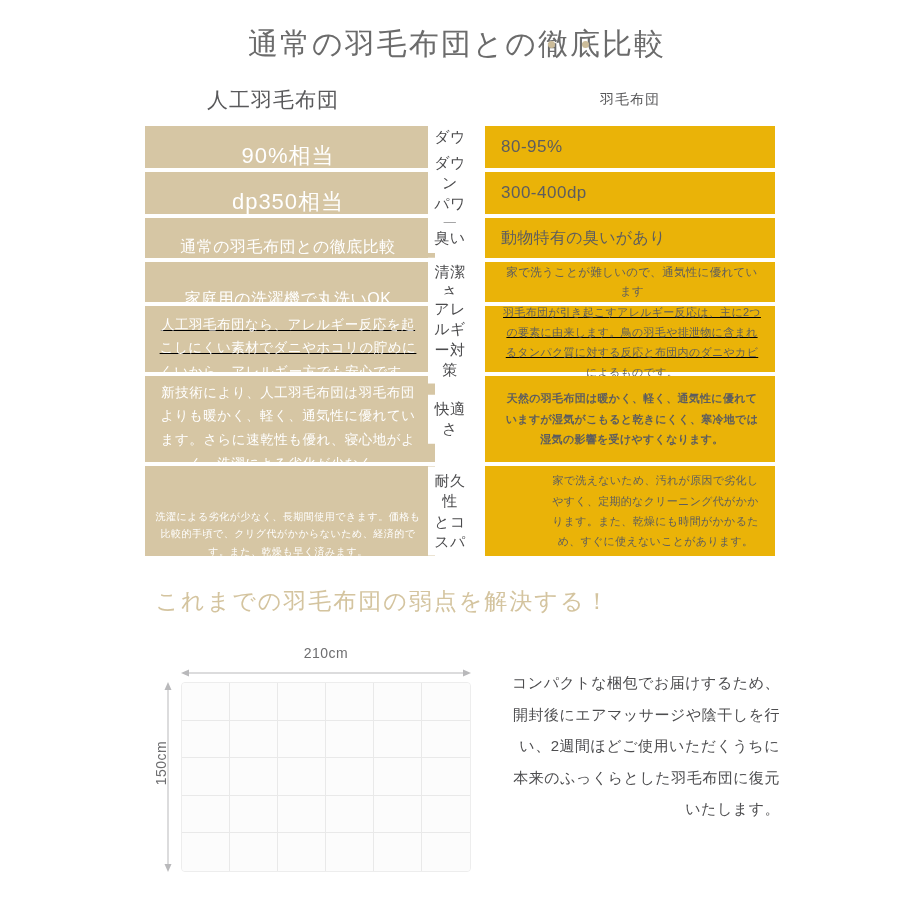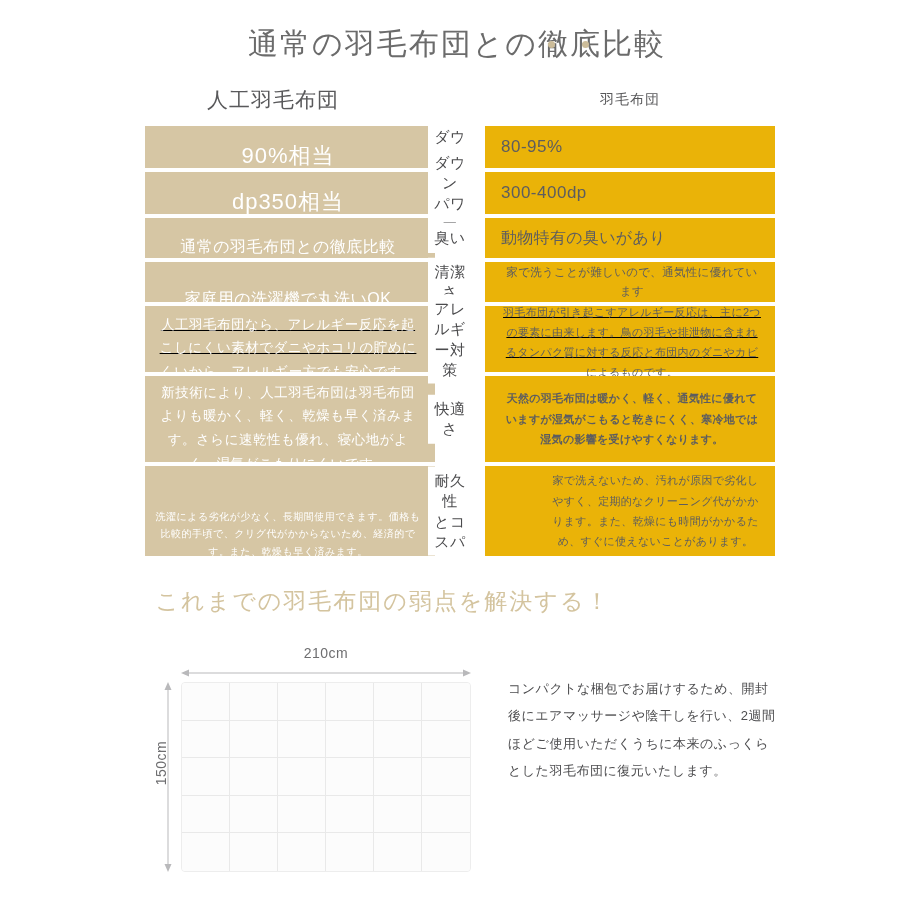--- a/index.html
+++ b/index.html
@@ -251,26 +251,27 @@
     border-bottom: 1px solid #e9e9e9;
     background: #fcfcfc;
   }
   .duvet-cell.last-col { border-right: none; }
   .duvet-cell.last-row { border-bottom: none; }
 
   
   .bottom-text {
     position: absolute;
     left: 508px;
-    top: 30px;
+    top: 22px;
     width: 272px;
-    font-size: 13px;
+    font-size: 15px;
     color: #4d4d4f;
     line-height: 2.1;
     letter-spacing: 0.5px;
+    text-align: right;
   }
 </style>
 </head>
 <body>
 
 <div class="page">
 
   <div class="title-wrap">
     <div class="main-title">通常の羽毛布団との徹底比較</div>
   </div>
@@ -352,21 +353,21 @@
       <div class="chip">
         <span>
           <span>アレルギ</span><br>
           <span>ー対策</span>
         </span>
       </div>
     </div>
 
     <div class="row r-para2">
       <div class="cell-left">
-        <span class="txt">新技術により、人工羽毛布団は羽毛布団よりも暖かく、軽く、乾燥も早く済みます。さらに速乾性も優れ、寝心地がよく、湿気がこもりにくいです。</span>
+        <span class="txt">新技術により、人工羽毛布団は羽毛布団よりも暖かく、軽く、通気性に優れています。さらに速乾性も優れ、寝心地がよく、洗濯による劣化が少なく。</span>
       </div>
       <div class="cell-spacer"></div>
       <div class="cell-right">
         <span class="txt">天然の羽毛布団は暖かく、軽く、通気性に優れていますが湿気がこもると乾きにくく、寒冷地では湿気の影響を受けやすくなります。</span>
       </div>
       <div class="chip">
         <span>快適さ</span>
       </div>
     </div>
 

